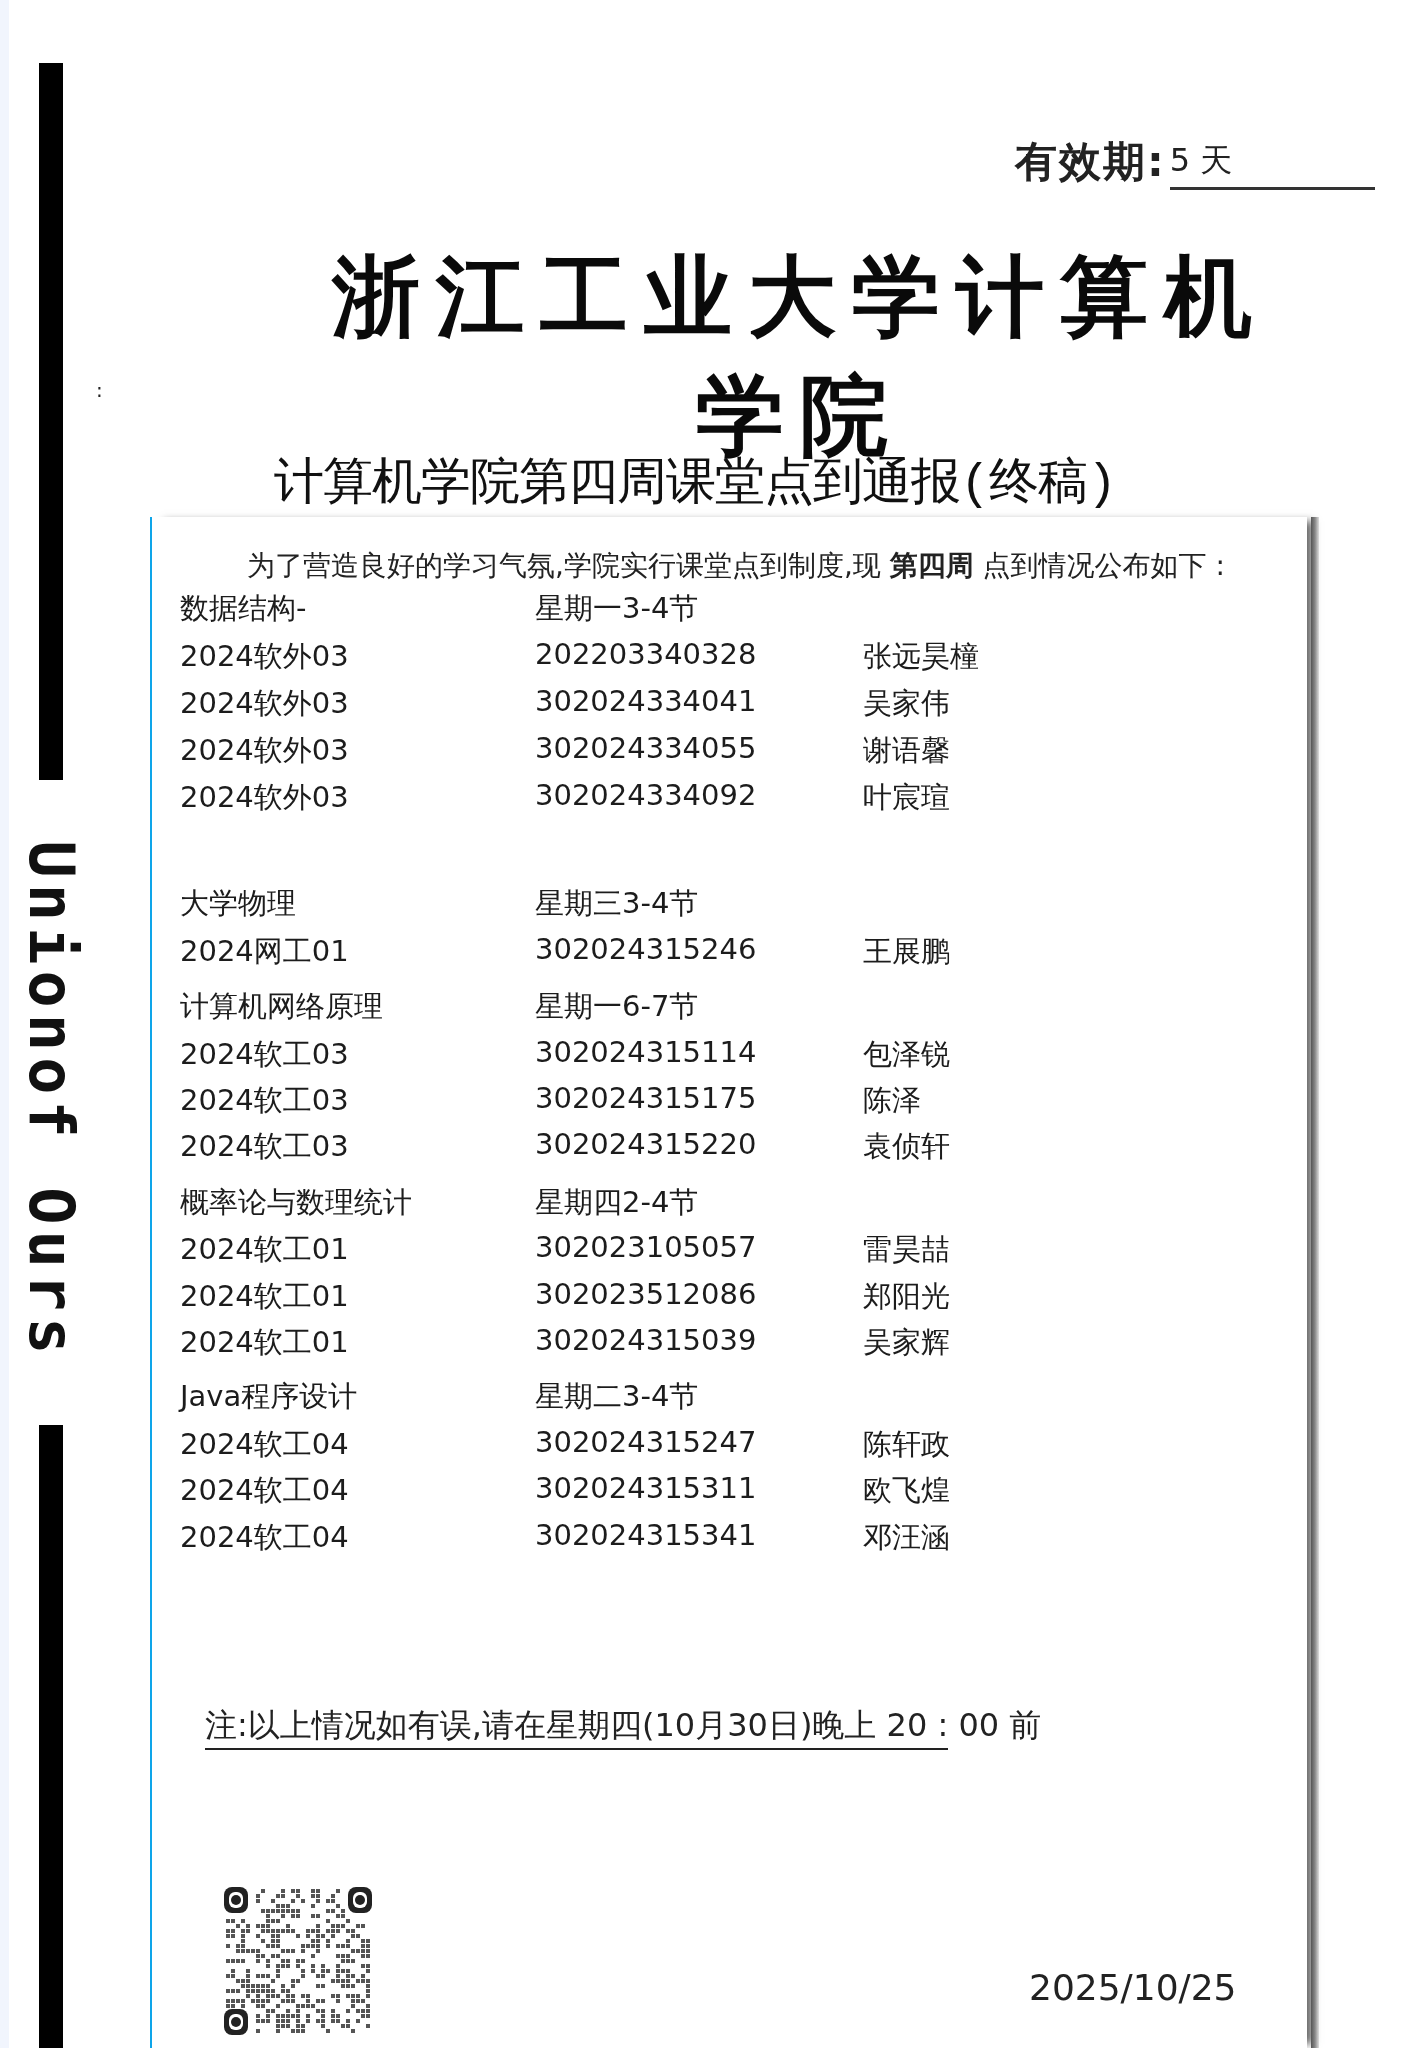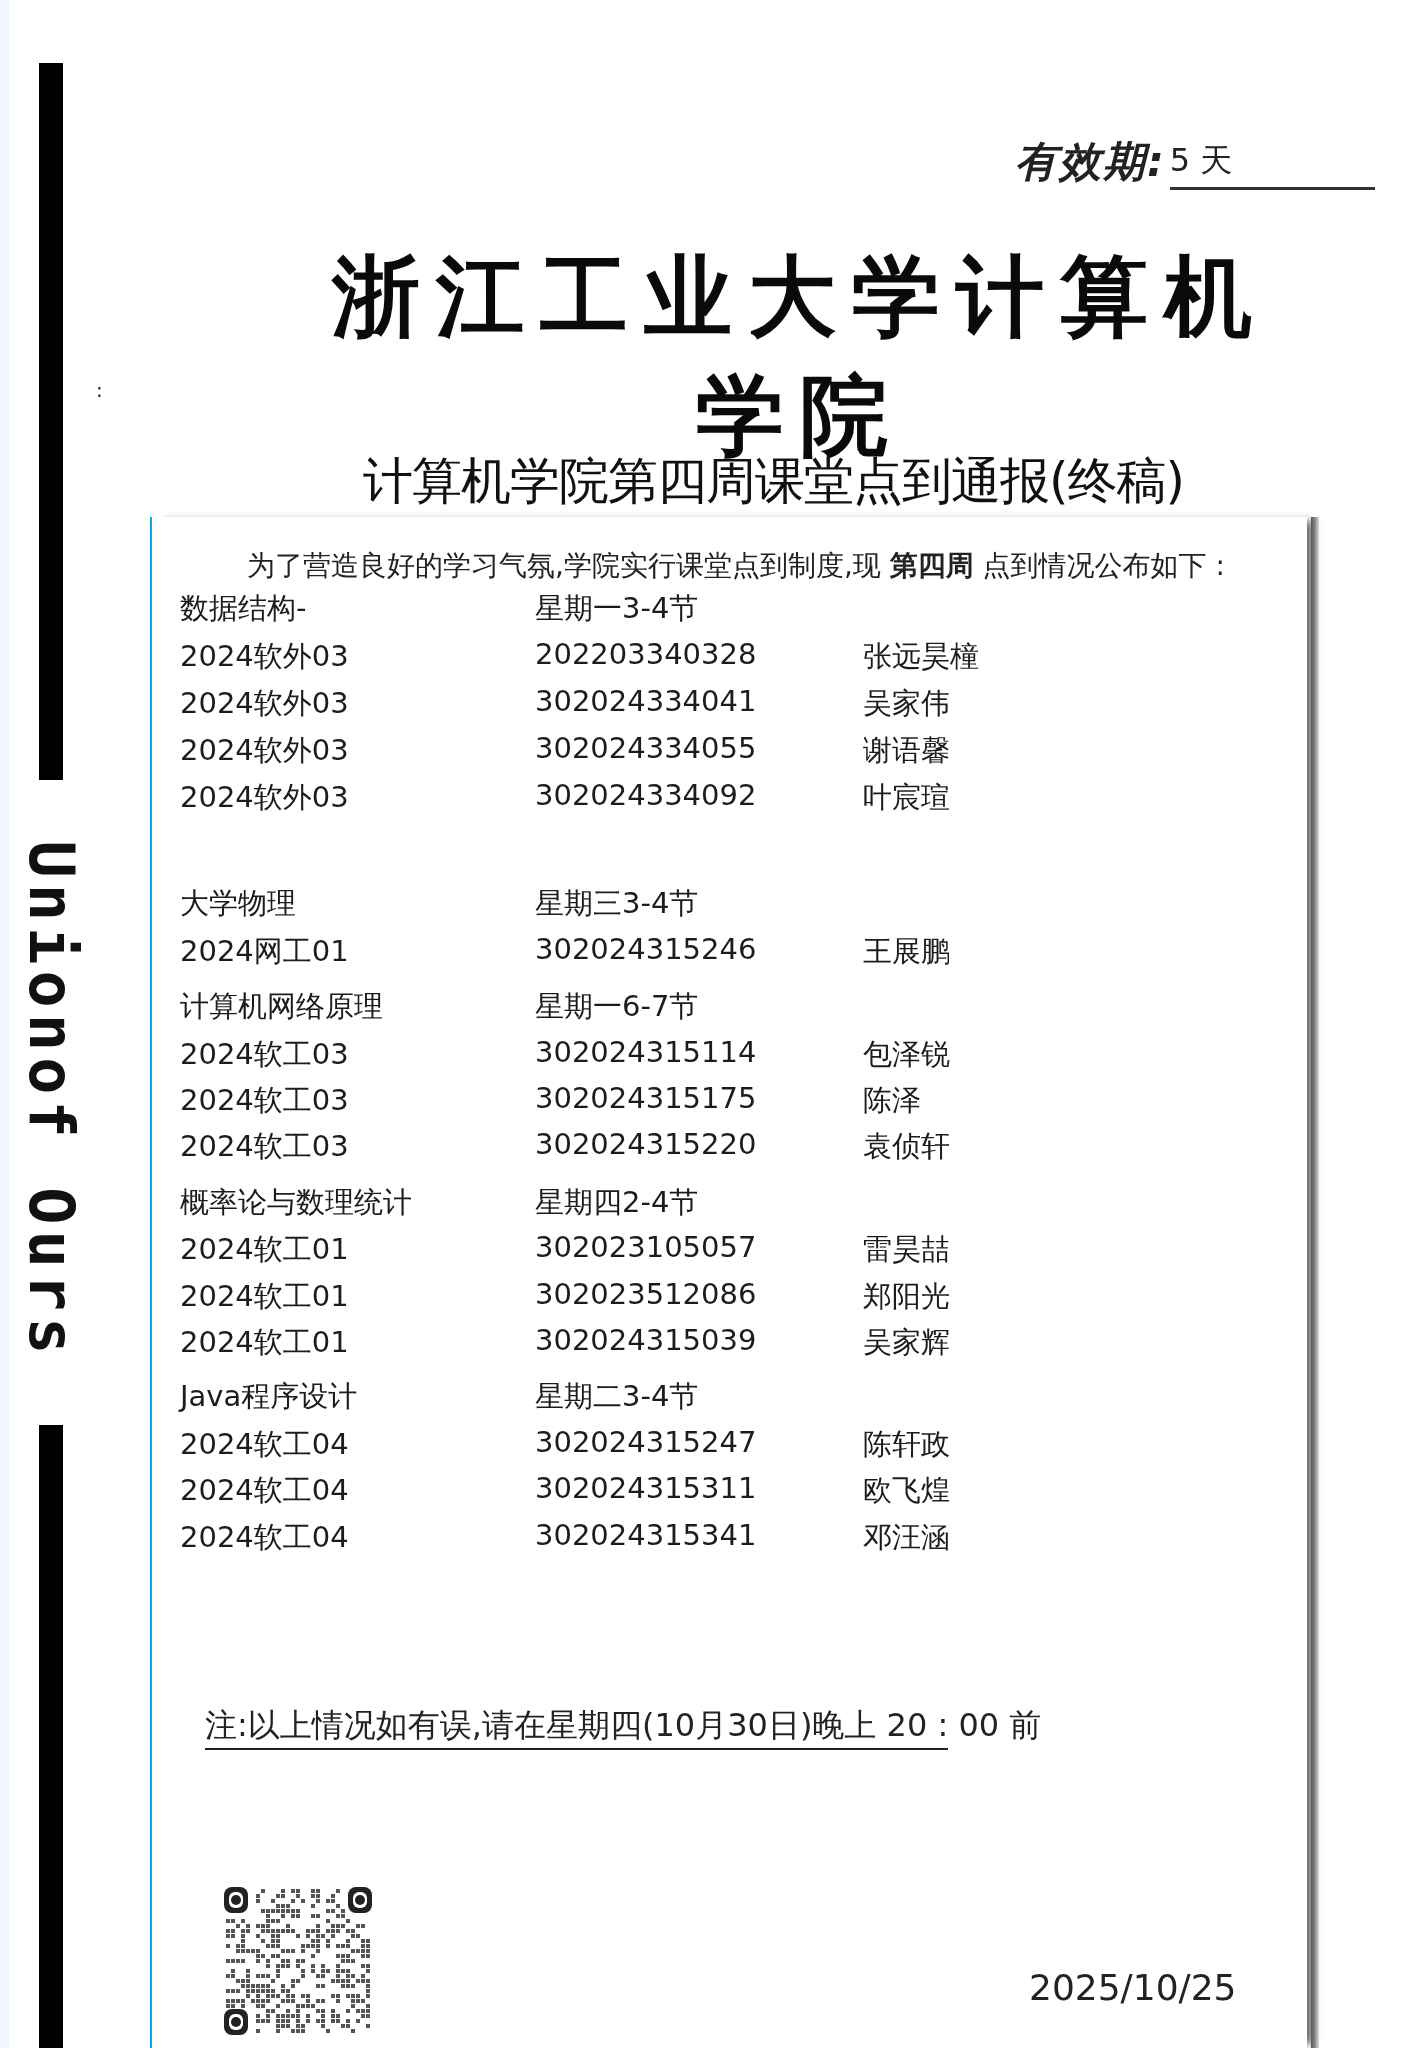--- a/index.html
+++ b/index.html
@@ -20,34 +20,35 @@
   .spine-text span {
     display:block; transform:rotate(90deg); white-space:nowrap;
     font-family:"DejaVu Sans Mono","Liberation Mono",monospace;
     font-weight:bold; font-size:62px; letter-spacing:6px; color:#111;
   }
   .colon-mark { position:absolute; left:96px; top:378px; font-size:20px; color:#222; }
   .validity {
     position:absolute; left:1015px; top:130px; height:60px;
     display:flex; align-items:flex-end;
   }
-  .validity .label { font-weight:bold; font-size:42px; color:#222; letter-spacing:2px;font-style:italic; }
+  .validity .label { font-weight:bold; font-size:42px; color:#222; letter-spacing:2px; }
   .validity .value {
     width:205px; border-bottom:3px solid #333; text-align:left;
     font-size:32px; padding-bottom:4px; margin-left:4px; color:#222;
   }
   .org-title {
     position:absolute; left:290px; top:238px; width:1020px; text-align:center;
     font-weight:bold; font-size:88px; letter-spacing:16px; color:#0a0a0a;
     font-family:"DejaVu Sans","Liberation Sans",sans-serif;
   }
   .notice-title {
-    position:absolute; left:274px; top:448px; width:910px; text-align:right;
+    position:absolute; left:274px; top:448px; width:910px; text-align:left;
     font-size:50px; color:#111; border-bottom:3px solid #111; padding-bottom:2px;
     letter-spacing:-1px;
+    font-family:Liberation Mono, monospace;
   }
   .paper {
     position:absolute; left:150px; top:517px; width:1155px; height:1531px;
     background:#fff; border-left:2px solid #0ea5e9;
     box-shadow: 10px 0 8px -4px #6a6a6a;
   }
   .paper::after {
     content:""; position:absolute; right:-12px; top:0; width:8px; height:100%;
     background:linear-gradient(to right,#555,#888,#ddd);
   }

